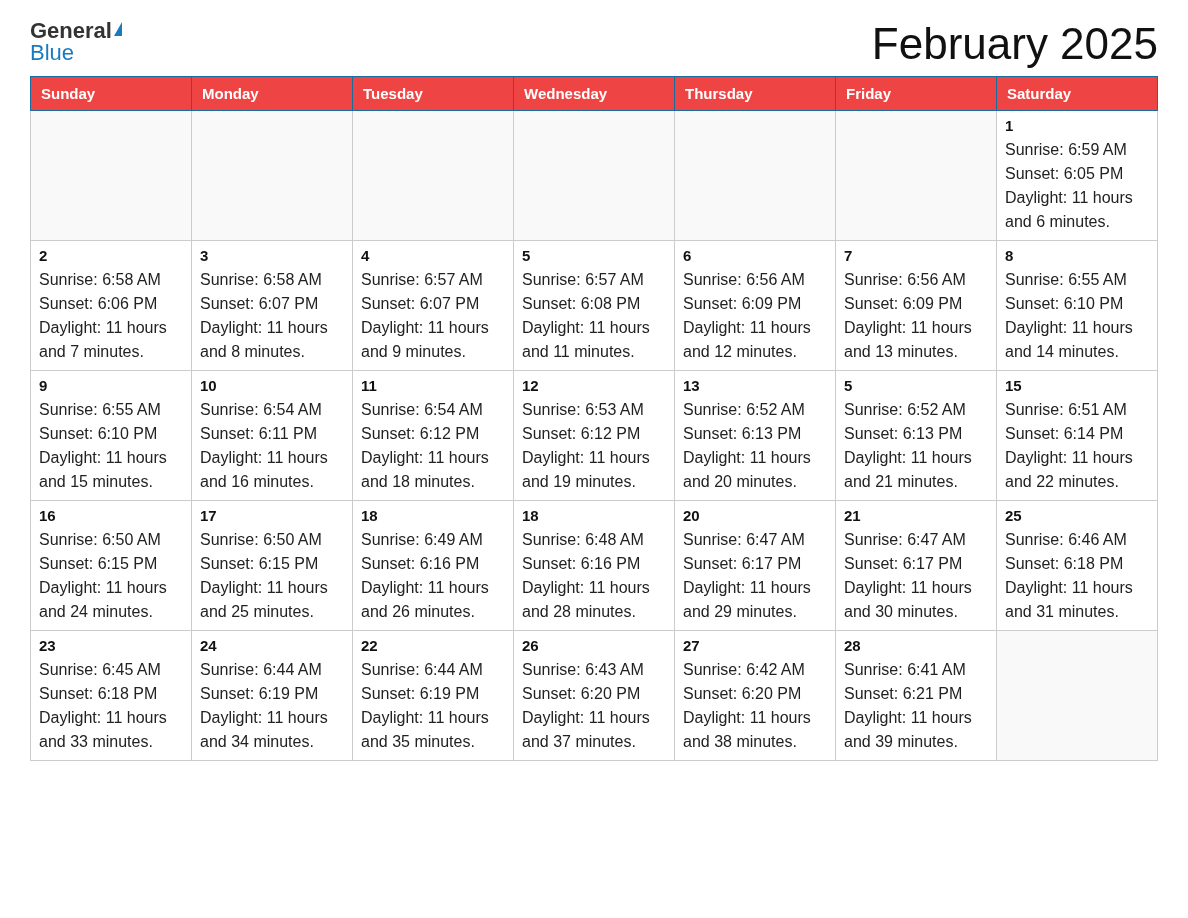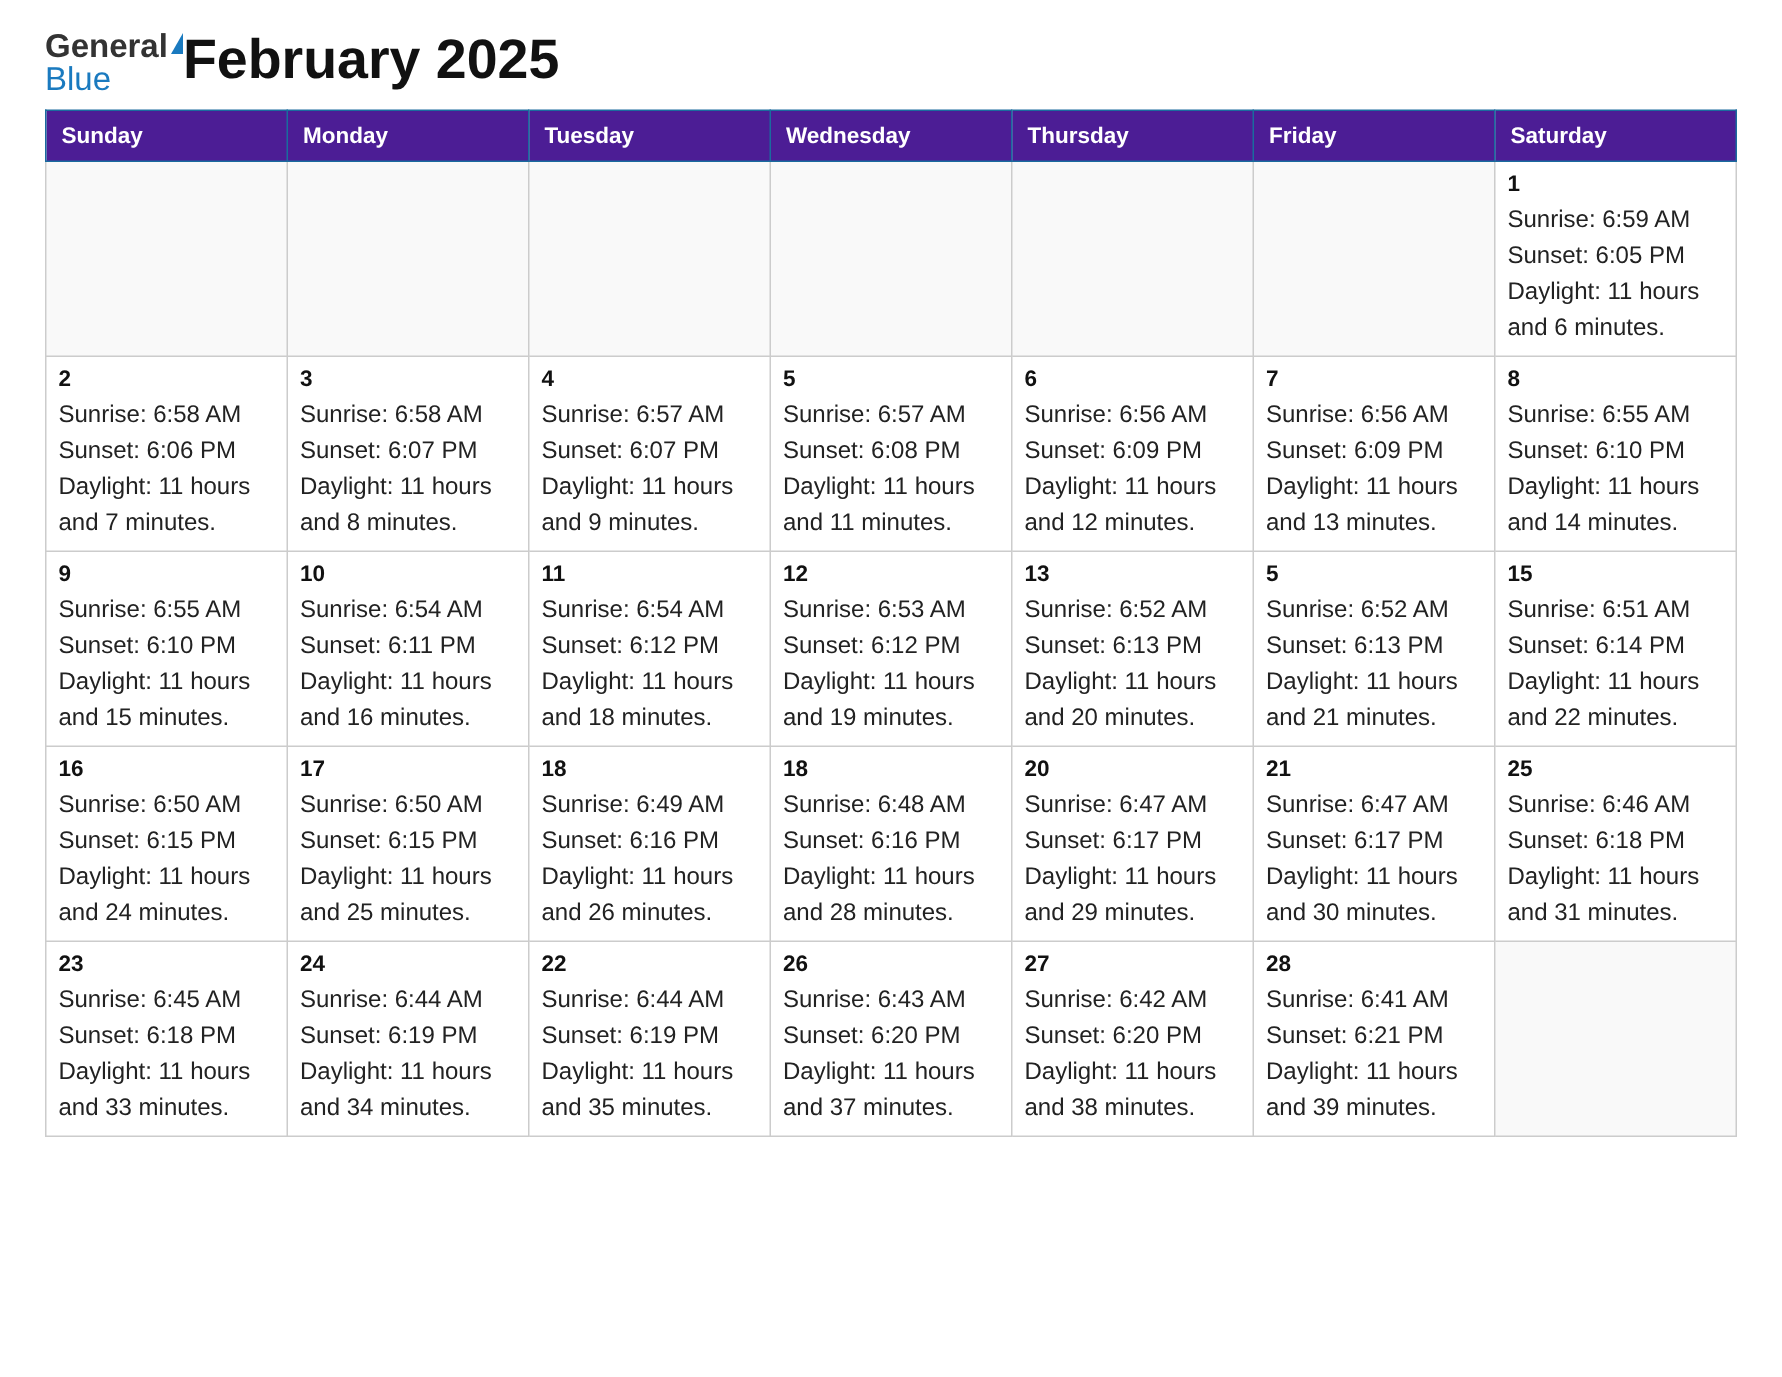--- a/index.html
+++ b/index.html
@@ -4,20 +4,21 @@
   <style>
     * { box-sizing: border-box; margin: 0; padding: 0; }
     body {
       font-family: Arial, sans-serif;
       background: #fff;
       padding: 20px 30px;
       color: #222;
     }
     .header-area {
       display: flex;
+      justify-content: space-between;
       align-items: flex-start;
       margin-bottom: 0;
     }
     .logo {
       display: flex;
       flex-direction: column;
       align-items: flex-start;
     }
     .logo-general {
       font-size: 22px;
@@ -40,37 +41,37 @@
       border-bottom: 14px solid #1a7abf;
       margin-left: 2px;
       vertical-align: middle;
       position: relative;
       top: -2px;
     }
     .title-area {
       text-align: right;
     }
     .page-title {
-      font-size: 37px;
-      font-weight: bold;
+      font-size: 44px;
+      font-weight: normal;
       color: #111;
       line-height: 1.1;
     }
     .subtitle {
       font-size: 20px;
       color: #333;
       margin-top: 4px;
     }
     .calendar {
       width: 100%;
       border-collapse: collapse;
       margin-top: 8px;
     }
     .calendar thead tr th {
-      background-color: #4c1d95;
+      background-color: #ef4444;
       color: #fff;
       font-size: 15px;
       font-weight: bold;
       padding: 8px 10px;
       text-align: left;
       border: 1px solid #1a6b9e;
     }
     .calendar tbody tr td {
       vertical-align: top;
       border: 1px solid #ccc;

